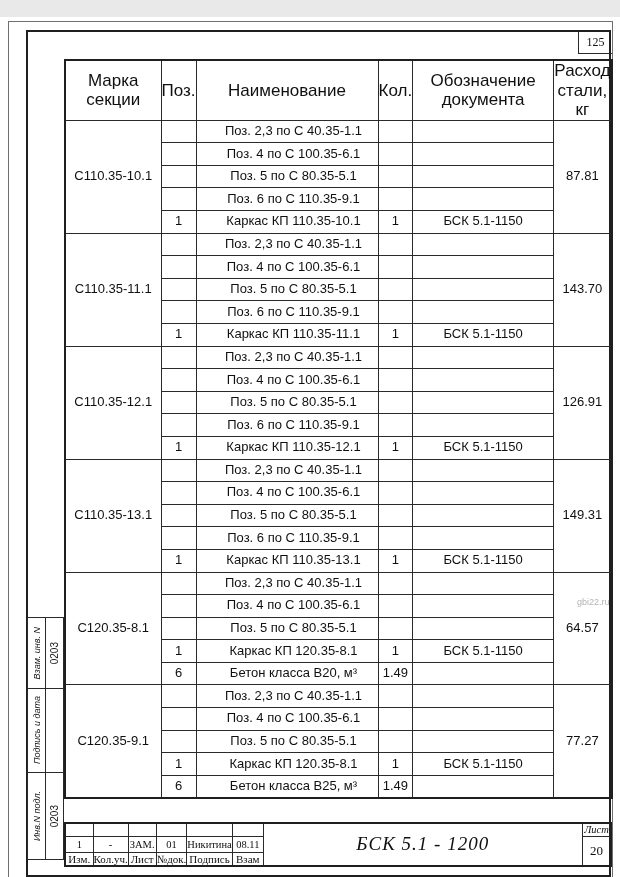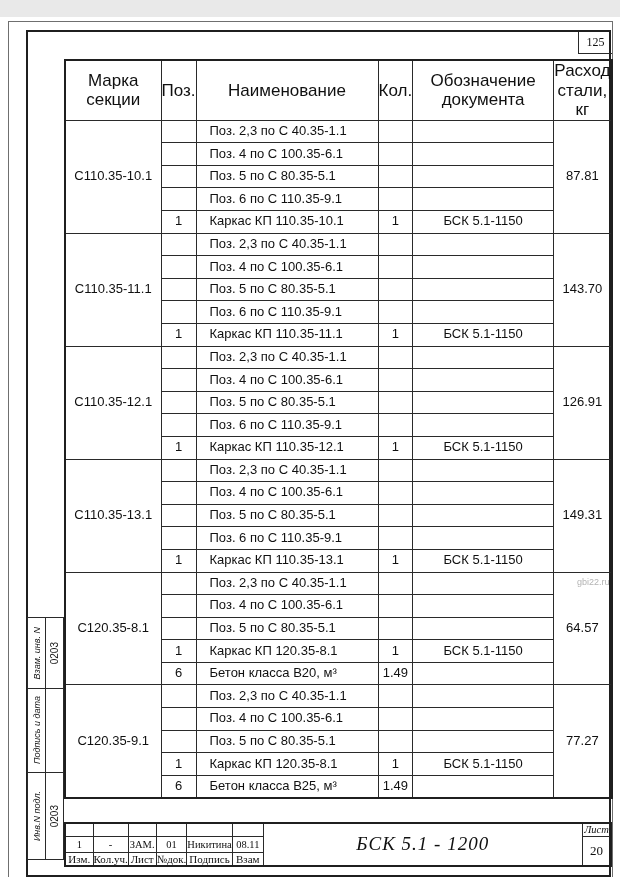--- a/index.html
+++ b/index.html
@@ -29,21 +29,21 @@
     font-size:13px; color:#101010;
     border:2px solid #1f1f1f;
   }
   table.spec th, table.spec td {
     border:1px solid #2a2a2a; padding:0; overflow:hidden;
     text-align:center; vertical-align:middle; font-weight:normal;
     line-height:1.15;
   }
   table.spec thead tr { height:45px; }
   table.spec tbody tr { height:22.6px; }
-  table.spec td.cell-name { text-align:left; padding-left:13px; white-space:nowrap; }
+  table.spec td.cell-name { text-align:center; padding-left:13px; white-space:nowrap; }
   table.spec th.h-qty, table.spec td.cell-qty { white-space:nowrap; }
   table.spec th { font-size:17px; }
   
   table.tb {
     position:absolute; left:64px; top:805px;
     border-collapse:collapse; table-layout:fixed;
     font-family:"Liberation Serif", serif; color:#101010;
     border:2px solid #1f1f1f;
   }
   table.tb td {
@@ -72,21 +72,21 @@
   .s-val { width:17px; }
   .vtext {
     writing-mode:vertical-rl; transform:rotate(180deg); white-space:nowrap;
     font:italic 9px "Liberation Sans", sans-serif; color:#161616;
   }
   .vval {
     writing-mode:vertical-rl; transform:rotate(180deg); white-space:nowrap;
     font:10px "Liberation Sans", sans-serif; color:#161616;
   }
   .watermark {
-    position:absolute; left:577px; top:560px; font-size:9px; color:#b3b3b3;
+    position:absolute; left:577px; top:580px; font-size:9px; color:#b3b3b3;
     font-family:"Liberation Sans", sans-serif;
   }
 </style>
 </head>
 <body>
 
 <div class="page">
 
   <div class="outer-border"></div>
   <div class="frame"></div>

